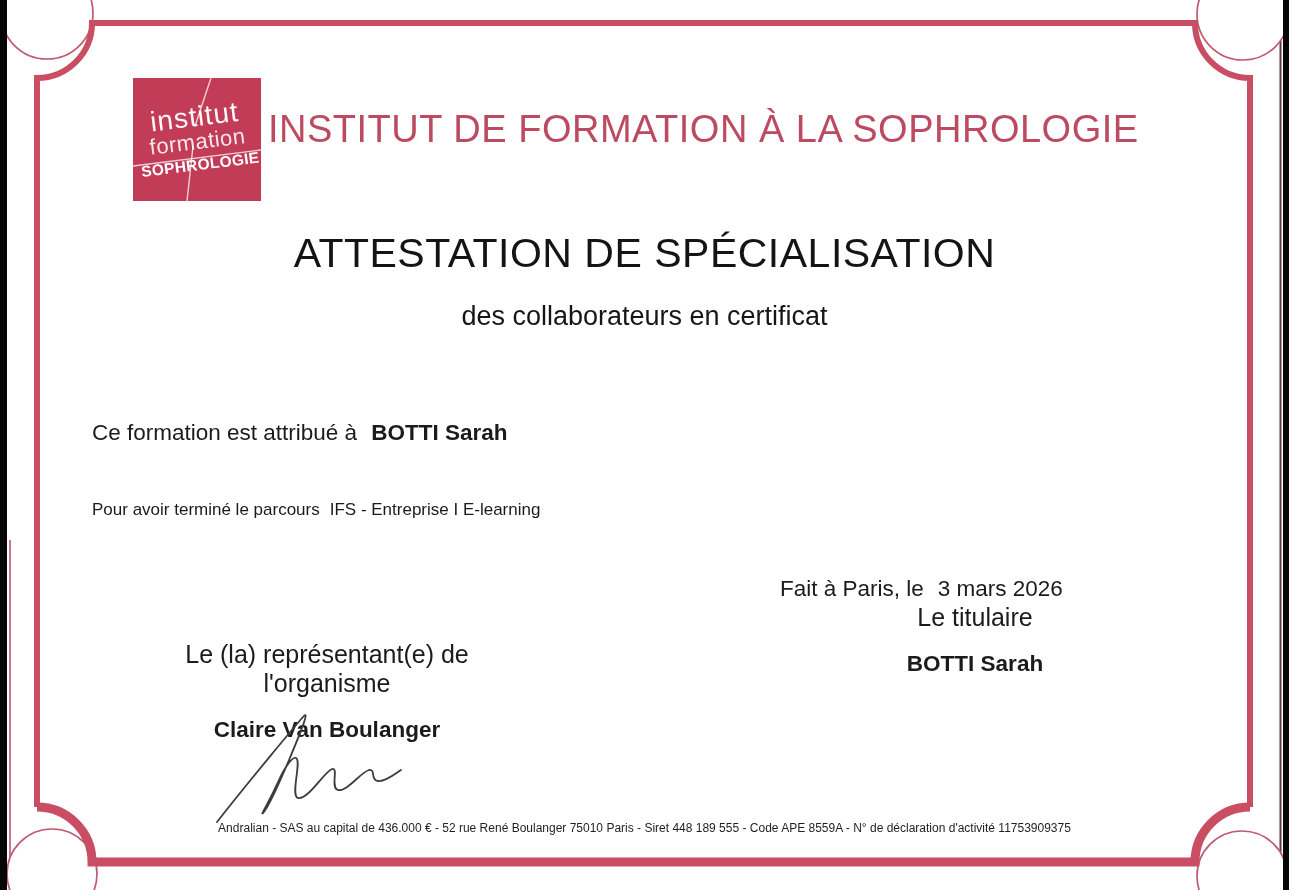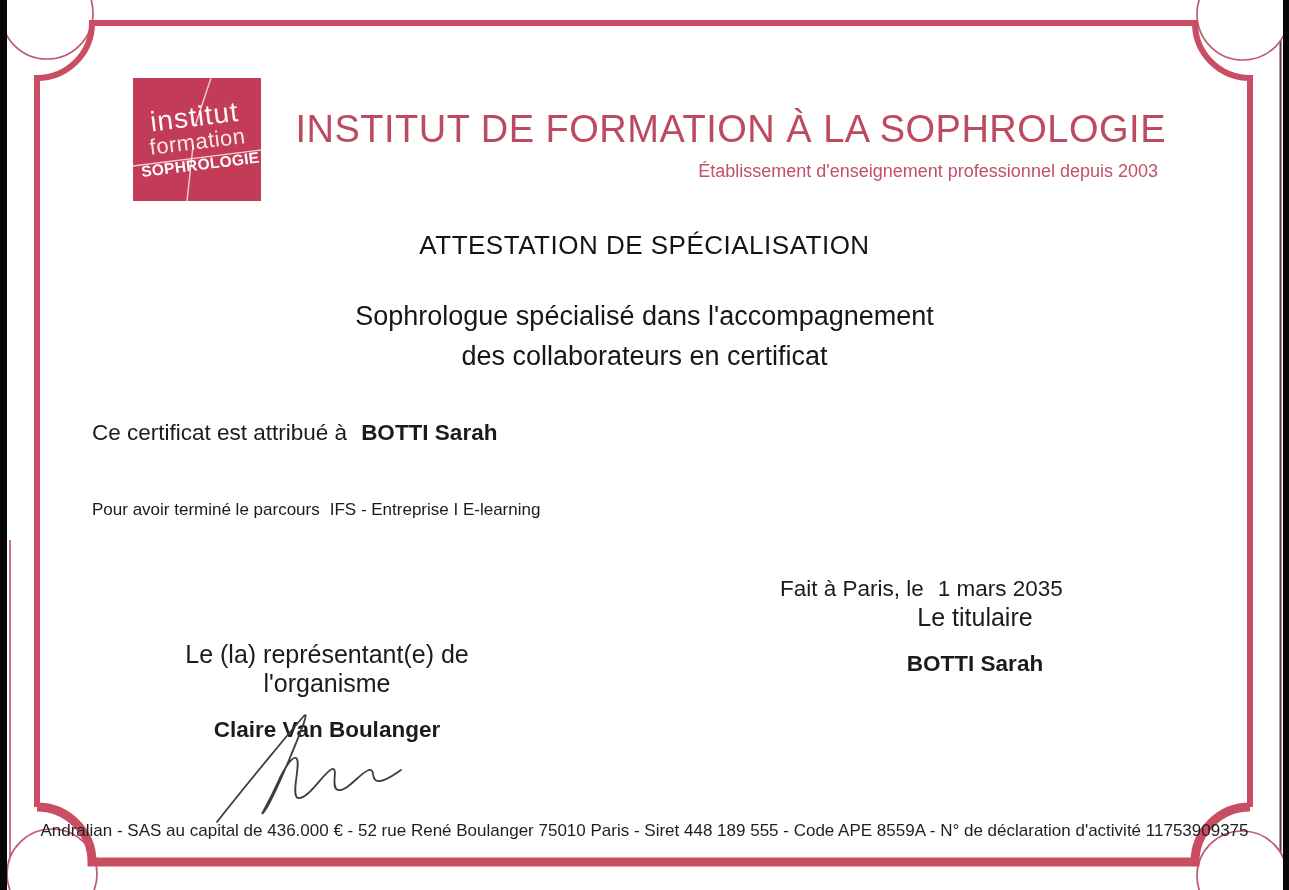--- a/index.html
+++ b/index.html
@@ -26,37 +26,37 @@
     transform:rotate(-7deg);
     line-height:1.05;
   }
   .logo-l1{font-size:28px;font-weight:400;letter-spacing:1px;opacity:.96;}
   .logo-l2{font-size:22px;font-weight:400;letter-spacing:.5px;opacity:.88;margin-top:-1px;}
   .logo-l3{font-size:15.5px;font-weight:700;letter-spacing:.3px;margin-top:4px;}
   .logo-lines{position:absolute;left:0;top:0;width:100%;height:100%;}
 
   
   .org-title{
-    left:276px;top:108px;width:890px;
-    text-align:right;
+    left:268px;top:108px;width:890px;
+    text-align:left;
     font-size:38px;color:#bc4a60;
     white-space:nowrap;letter-spacing:.5px;
   }
   .org-subtitle{
     left:280px;top:161px;width:878px;
     text-align:right;
     font-size:18px;color:#c15068;
     white-space:nowrap;
   }
 
   
   .heading{
     left:0;top:230px;width:1289px;
     text-align:center;
-    font-size:26px;color:#141414;
+    font-size:41px;color:#141414;
     white-space:nowrap;letter-spacing:.5px;
   }
   .subheading{
     left:0;top:296px;width:1289px;
     text-align:center;
     font-size:27px;color:#161616;
     line-height:40px;
   }
 
   
@@ -71,21 +71,21 @@
   .sig-left{left:137px;top:640px;width:380px;text-align:center;}
   .sig-right{left:785px;top:603px;width:380px;text-align:center;}
   .sig-role{font-size:25px;}
   .sig-name{font-size:22.5px;font-weight:700;margin-top:19px;}
   .sig-img{position:absolute;left:205px;top:708px;width:220px;height:118px;}
 
   
   .footer{
     left:40px;top:821px;width:1209px;
     text-align:center;
-    font-size:17px;color:#1f1f1f;
+    font-size:12px;color:#1f1f1f;
     white-space:nowrap;
   }
 </style>
 </head>
 <body>
 
 <div id="cert">
 
   <svg id="frame-svg" viewBox="0 0 1289 890" xmlns="http://www.w3.org/2000/svg">
 
@@ -114,38 +114,36 @@
       <line x1="0" y1="88" x2="128" y2="72" stroke="#ffffff" stroke-width="1.4" opacity="0.75"></line>
     </svg>
     <div class="logo-text">
       <div class="logo-l1">institut</div>
       <div class="logo-l2">formation</div>
       <div class="logo-l3">SOPHROLOGIE</div>
     </div>
   </div>
 
   <div class="abs org-title">INSTITUT DE FORMATION À LA SOPHROLOGIE</div>
-  <div class="abs org-subtitle">Établissement d'enseignement professionnel depuis 2003</div>
 
   <div class="abs heading">ATTESTATION DE SPÉCIALISATION</div>
   <div class="abs subheading">
-    <div>Sophrologue spécialisé dans l'accompagnement</div>
     <div>des collaborateurs en certificat</div>
   </div>
 
   <div class="abs attribution">
-    <span>Ce certificat est attribué à</span><b>BOTTI Sarah</b>
+    <span>Ce formation est attribué à</span><b>BOTTI Sarah</b>
   </div>
 
   <div class="abs course">
     <span style="margin-left:0">Pour avoir terminé le parcours</span><span>IFS - Entreprise I E-learning</span>
   </div>
 
   <div class="abs dateline">
-    <span style="margin-left:0">Fait à Paris, le</span><span>1 mars 2035</span>
+    <span style="margin-left:0">Fait à Paris, le</span><span>3 mars 2026</span>
   </div>
 
   <div class="abs sig-left">
     <div class="sig-role">Le (la) représentant(e) de l'organisme</div>
     <div class="sig-name">Claire Van Boulanger</div>
   </div>
 
   <svg class="sig-img" viewBox="0 0 220 118" xmlns="http://www.w3.org/2000/svg">
     <path d="M 12 114 C 45 72, 90 18, 98 9
              C 104 2, 100 14, 84 52

